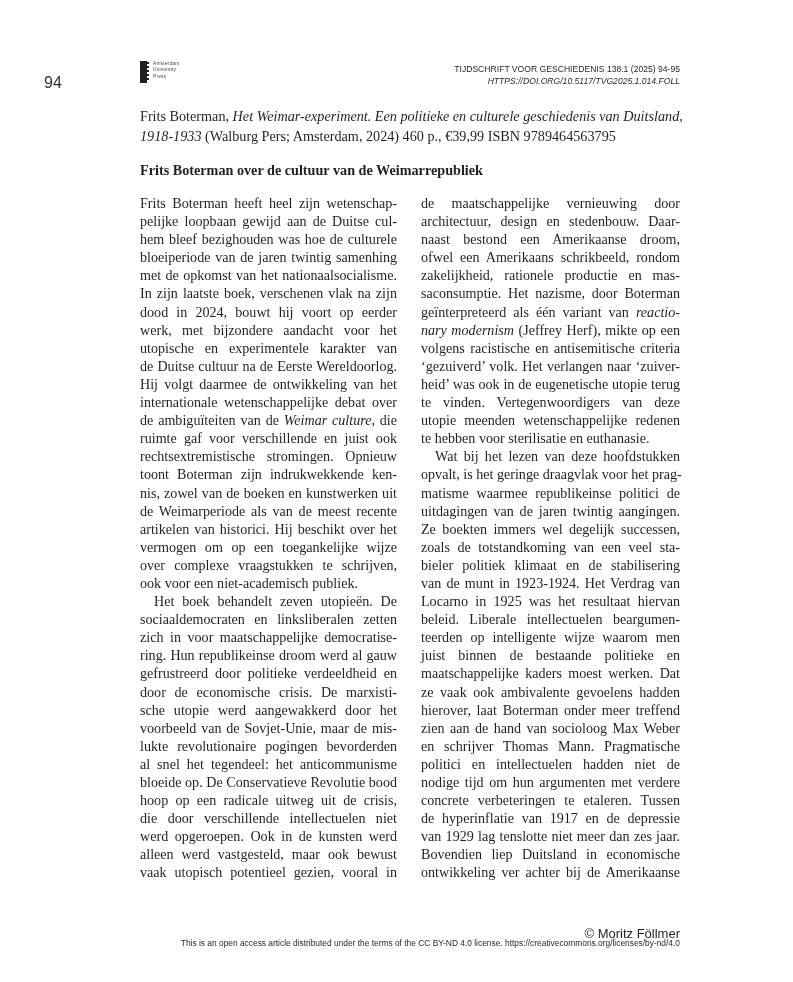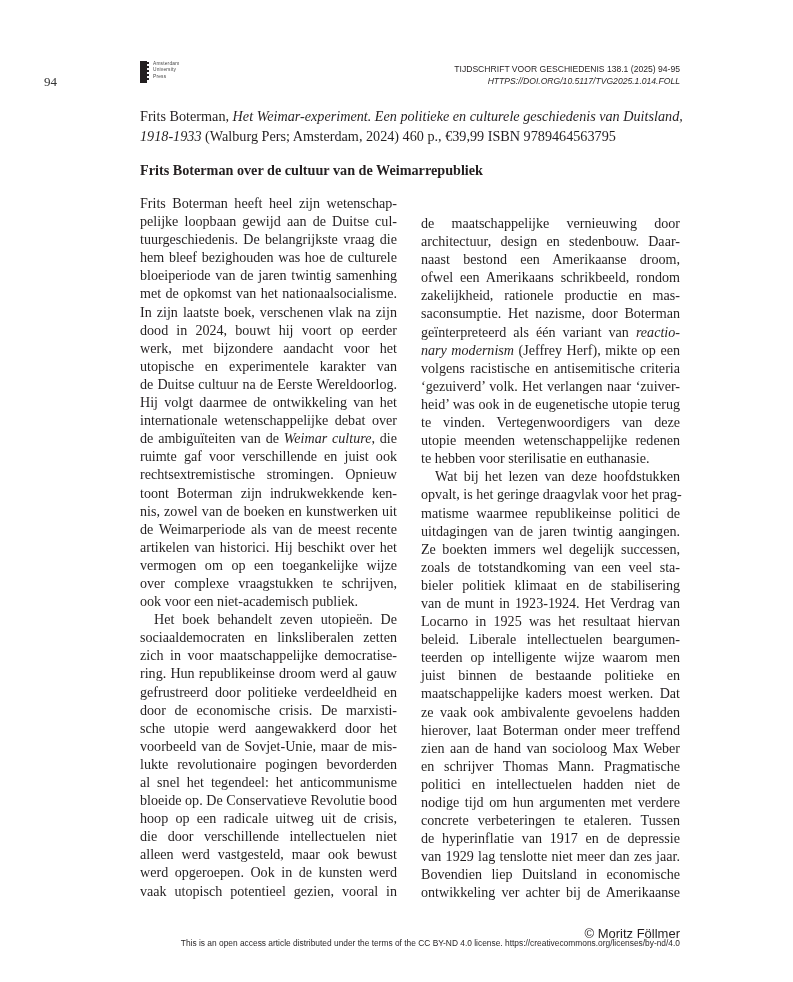--- a/index.html
+++ b/index.html
@@ -1,30 +1,30 @@
 <!DOCTYPE html>
 <html><head>
   <meta charset="utf-8">
   <style>
     html, body { margin: 0; padding: 0; background: #ffffff; }
     body { width: 793px; height: 982px; position: relative; overflow: hidden; color: #231f20; }
-    .page-number { position: absolute; left: 44px; top: 74px; font-family: Liberation Serif, serif; font-size: 13px; color: #333; }
+    .page-number { position: absolute; left: 44px; top: 74px; font-family: Liberation Sans, sans-serif; font-size: 16px; color: #333; }
     .logo { position: absolute; left: 140px; top: 61px; display: flex; align-items: flex-start; }
     .logo-bar { width: 7px; height: 22px; background: #231f20; position: relative; }
     .logo-bar::after { content: ""; position: absolute; right: -2px; top: 1px; width: 2px; height: 20px;
       background: repeating-linear-gradient(to bottom, #231f20 0 2px, transparent 2px 4px); }
     .logo-text { margin-left: 6px; font-family: "Liberation Sans", sans-serif; font-size: 4.8px; line-height: 6.4px; color: #444; letter-spacing: 0.2px; }
     .journal-info { position: absolute; right: 113px; top: 63px; text-align: right; font-family: "Liberation Sans", sans-serif; font-size: 8.6px; line-height: 12px; color: #231f20; }
     .journal-info .doi { font-style: italic; }
     .citation { position: absolute; left: 140px; top: 107px; width: 545px; font-family: "Liberation Serif", serif; font-size: 14.2px; line-height: 19.5px; }
     .citation i { font-style: italic; }
     .heading { position: absolute; left: 140px; top: 162px; font-family: "Liberation Serif", serif; font-weight: bold; font-size: 14.2px; }
     .col { position: absolute; top: 194px; width: 257px; font-family: Liberation Serif, serif; font-size: 14.1px; line-height: 18.1px; text-align: justify; hyphens: manual; }
     .col-left { left: 140px; }
-    .col-right { left: 421px; width: 259px; margin-top: 20px; }
+    .col-right { left: 421px; width: 259px; }
     .col .line { display: block; text-align: justify; text-align-last: justify; white-space: nowrap; overflow: visible; }
     .col .line.last { text-align-last: left; }
     .copyright { position: absolute; right: 113px; top: 926px; font-family: "Liberation Sans", sans-serif; font-size: 13px; color: #231f20; }
     .license { position: absolute; right: 113px; top: 938px; font-family: "Liberation Sans", sans-serif; font-size: 8.4px; color: #231f20; white-space: nowrap; }
   </style>
 </head>
 <body>
 
 <div class="page-number">94</div>
 
@@ -42,21 +42,20 @@
   <div class="doi">HTTPS://DOI.ORG/10.5117/TVG2025.1.014.FOLL</div>
 </div>
 
 <div class="citation"><span>Frits Boterman, </span><i>Het Weimar-experiment. Een politieke en culturele geschiedenis van Duitsland, 1918-1933</i><span> (Walburg Pers; Amsterdam, 2024) 460 p., €39,99 ISBN 9789464563795</span></div>
 
 <div class="heading">Frits Boterman over de cultuur van de Weimarrepubliek</div>
 
 <div class="col col-left" id="col-left">
     <span class="line">Frits Boterman heeft heel zijn wetenschap-</span>
     <span class="line">pelijke loopbaan gewijd aan de Duitse cul-</span>
-    <span class="line">tuurgeschiedenis. De belangrijkste vraag die</span>
     <span class="line">hem bleef bezighouden was hoe de culturele</span>
     <span class="line">bloeiperiode van de jaren twintig samenhing</span>
     <span class="line">met de opkomst van het nationaalsocialisme.</span>
     <span class="line">In zijn laatste boek, verschenen vlak na zijn</span>
     <span class="line">dood in 2024, bouwt hij voort op eerder</span>
     <span class="line">werk, met bijzondere aandacht voor het</span>
     <span class="line">utopische en experimentele karakter van</span>
     <span class="line">de Duitse cultuur na de Eerste Wereldoorlog.</span>
     <span class="line">Hij volgt daarmee de ontwikkeling van het</span>
     <span class="line">internationale wetenschappelijke debat over</span>
@@ -76,22 +75,22 @@
     <span class="line">ring. Hun republikeinse droom werd al gauw</span>
     <span class="line">gefrustreerd door politieke verdeeldheid en</span>
     <span class="line">door de economische crisis. De marxisti-</span>
     <span class="line">sche utopie werd aangewakkerd door het</span>
     <span class="line">voorbeeld van de Sovjet-Unie, maar de mis-</span>
     <span class="line">lukte revolutionaire pogingen bevorderden</span>
     <span class="line">al snel het tegendeel: het anticommunisme</span>
     <span class="line">bloeide op. De Conservatieve Revolutie bood</span>
     <span class="line">hoop op een radicale uitweg uit de crisis,</span>
     <span class="line">die door verschillende intellectuelen niet</span>
+    <span class="line">werd opgeroepen. Ook in de kunsten werd</span>
     <span class="line">alleen werd vastgesteld, maar ook bewust</span>
-    <span class="line">werd opgeroepen. Ook in de kunsten werd</span>
     <span class="line">vaak utopisch potentieel gezien, vooral in</span>
   </div>
 <div class="col col-right" id="col-right">
     <span class="line">de maatschappelijke vernieuwing door</span>
     <span class="line">architectuur, design en stedenbouw. Daar-</span>
     <span class="line">naast bestond een Amerikaanse droom,</span>
     <span class="line">ofwel een Amerikaans schrikbeeld, rondom</span>
     <span class="line">zakelijkheid, rationele productie en mas-</span>
     <span class="line">saconsumptie. Het nazisme, door Boterman</span>
     <span class="line">geïnterpreteerd als één variant van <i>reactio-</i></span>

